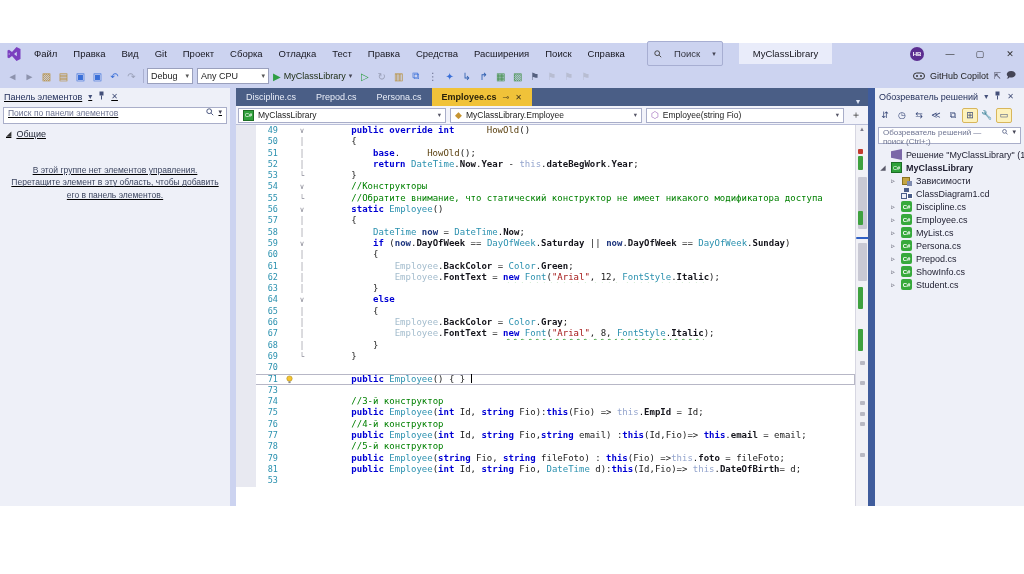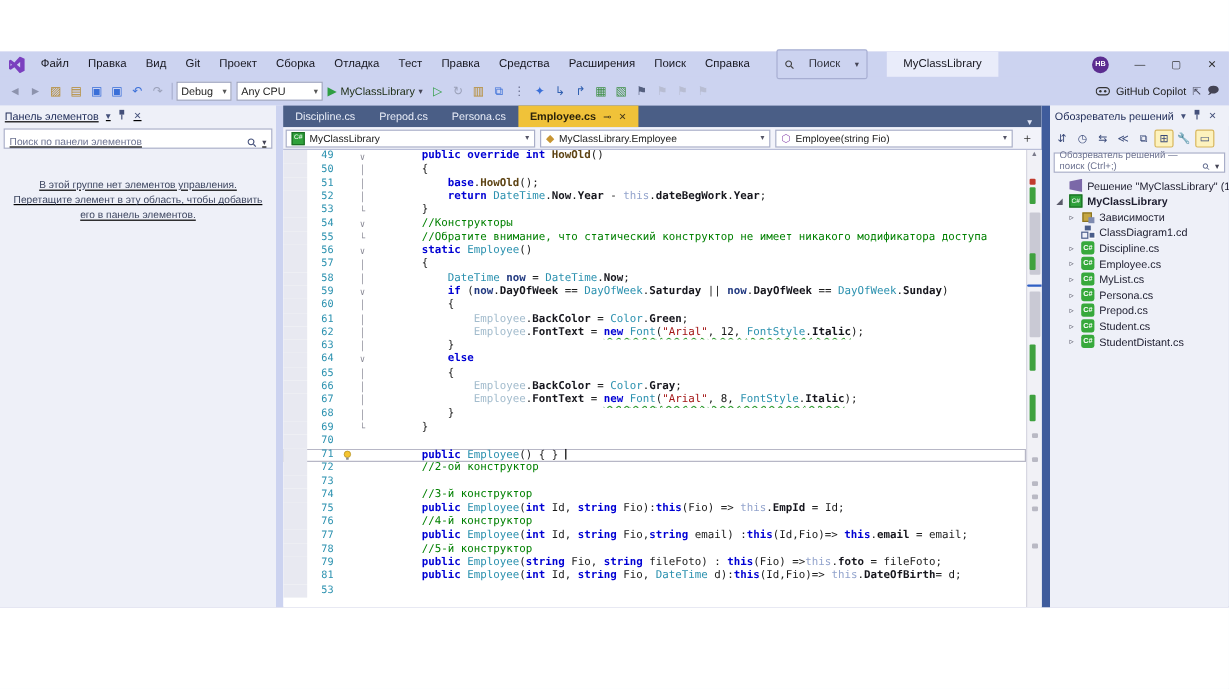--- a/index.html
+++ b/index.html
@@ -34,21 +34,21 @@
 
   
   .main { display:flex; height:418px; }
 
   
   .toolbox { width:236px; background:#eef0f8; border-right:6px solid #ccd3f0; display:flex; flex-direction:column;text-decoration:underline; }
   .panel-head { height:17px; display:flex; align-items:center; font-size:9px; color:#1d2a56;
                 padding:0 4px; background:#eef0f8; }
   .panel-head .ic { margin-left:6px; color:#44507a; font-size:8px; }
   .panel-head .ic:first-of-type { margin-left:auto; }
-  .searchbox { margin:2px 3px; height:17px; background:#fff; border:1px solid #a9aec9; display:flex; align-items:flex-end;
+  .searchbox { margin:2px 3px; height:17px; background:#fff; border:1px solid #a9aec9; display:flex; align-items:flex-start;
                font-size:8.5px; color:#6d7391; padding:0 4px; gap:4px; }
   .searchbox .mag { margin-left:auto; }
   .group-head { height:16px; display:flex; align-items:center; gap:5px; font-size:9px; color:#1f2433; padding:0 6px; }
   .tb-msg { margin-top:22px; padding:0 8px; font-size:8.5px; color:#3c455f; text-align:center; line-height:1.45; }
 
   
   .editor { flex:1; display:flex; flex-direction:column; min-width:0; }
   .tabstrip { height:18px; background:#4a5e86; display:flex; align-items:flex-end; }
   .tab { height:18px; display:flex; align-items:center; padding:0 10px; font-size:9px; color:#e9edf8; }
   .tab.active { background:#f0c239; color:#2a220a; font-weight:bold; gap:6px; }
@@ -68,21 +68,21 @@
   .ind-margin { width:20px; background:#e8e9f1; flex:none; }
   .lnum { width:26px; flex:none; text-align:right; padding-right:4px; color:#2b91af;
           font-family:"DejaVu Sans Mono", monospace; font-size:8.5px; }
   .bulbcol { width:14px; flex:none; display:flex; align-items:center; justify-content:center; }
   .foldcol { width:12px; flex:none; color:#8a8a96; font-family:"DejaVu Sans Mono", monospace; font-size:7.5px;
              display:flex; align-items:center; justify-content:center; }
   .codetext { flex:1; white-space:pre; font-family:"DejaVu Sans Mono", monospace; font-size:9px; color:#1a1a1a; overflow:hidden; }
   .kw { color:#0000d4; font-weight:bold; }
   .ty { color:#2b91af; }
   .tyf { color:#a3bccd; }
-  .me { color:#5d4313; font-weight:bold; }
+  .me { color:#5d4313; font-weight:normal;margin-left:27px; }
   .fl { color:#15151c; font-weight:bold; }
   .lo { color:#1f377f; font-weight:bold; }
   .th { color:#93a4cd; }
   .co { color:#008000; }
   .st { color:#a31515; }
   .pl { color:#1a1a1a; }
   .sq { text-decoration:underline; text-decoration-style:wavy; text-decoration-color:#3ba03b;
         text-decoration-thickness:1px; text-underline-offset:2px; }
   .caret-bar { display:inline-block; width:1px; height:9px; background:#000; vertical-align:-1px; }
 
@@ -228,20 +228,24 @@
         <span class="ic">✕</span>
       </div>
       <div class="searchbox">
         <span>Поиск по панели элементов</span>
         <svg class="mag-svg mag" viewBox="0 0 10 10">
             <circle cx="4" cy="4" r="3" fill="none" stroke="#44507a" stroke-width="1.2"></circle>
             <line x1="6.5" y1="6.5" x2="9" y2="9" stroke="#44507a" stroke-width="1.2"></line>
           </svg>
         <span class="caret">▾</span>
       </div>
+      <div class="group-head">
+        <span style="font-size:7px; color:#333">◢</span>
+        <span>Общие</span>
+      </div>
       <div class="tb-msg">В этой группе нет элементов управления. Перетащите элемент в эту область, чтобы добавить его в панель элементов.</div>
     </div>
 
     <div class="editor">
       <div class="tabstrip" id="tabstrip">
         <div class="tab">
             <span>Discipline.cs</span>
           </div>
           <div class="tab">
             <span>Prepod.cs</span>
@@ -436,27 +440,20 @@
                 <svg class="bulb-svg" viewBox="0 0 10 10">
                   <circle cx="5" cy="4" r="3" fill="#f5c431" stroke="#a88616" stroke-width="0.6"></circle>
                   <rect x="3.8" y="7" width="2.4" height="2" fill="#8a8a8a"></rect>
                 </svg>
               </div>
               <div class="foldcol"></div>
               <div class="codetext">        <span class="kw">public </span><span class="ty">Employee</span><span class="pl">() { } </span><span class="caret-bar"></span></div>
             </div>
             <div class="crow">
               <div class="ind-margin"></div>
-              <div class="lnum">72</div>
-              <div class="bulbcol"></div>
-              <div class="foldcol"></div>
-              <div class="codetext">        <span class="co">//2-ой конструктор</span></div>
-            </div>
-            <div class="crow">
-              <div class="ind-margin"></div>
               <div class="lnum">73</div>
               <div class="bulbcol"></div>
               <div class="foldcol"></div>
             </div>
             <div class="crow">
               <div class="ind-margin"></div>
               <div class="lnum">74</div>
               <div class="bulbcol"></div>
               <div class="foldcol"></div>
               <div class="codetext">        <span class="co">//3-й конструктор</span></div>
@@ -603,23 +600,23 @@
             <span class="lbl">Persona.cs</span>
           </div>
           <div class="trow" style="padding-left: 14px;">
             <span class="arr">▹</span>
             <span class="csbadge">C#</span>
             <span class="lbl">Prepod.cs</span>
           </div>
           <div class="trow" style="padding-left: 14px;">
             <span class="arr">▹</span>
             <span class="csbadge">C#</span>
+            <span class="lbl">ShowInfo.cs</span>
+          </div>
+          <div class="trow" style="padding-left: 14px;">
+            <span class="arr">▹</span>
+            <span class="csbadge">C#</span>
             <span class="lbl">Student.cs</span>
-          </div>
-          <div class="trow" style="padding-left: 14px;">
-            <span class="arr">▹</span>
-            <span class="csbadge">C#</span>
-            <span class="lbl">StudentDistant.cs</span>
           </div>
         </div>
     </div>
   </div>
 </div>
 
 </body></html>

